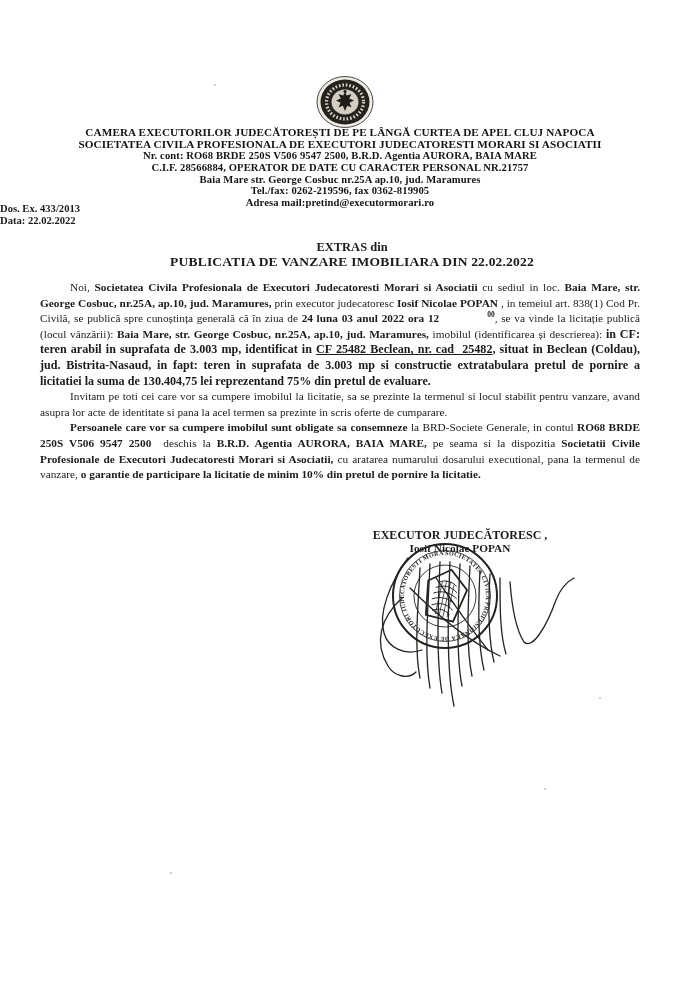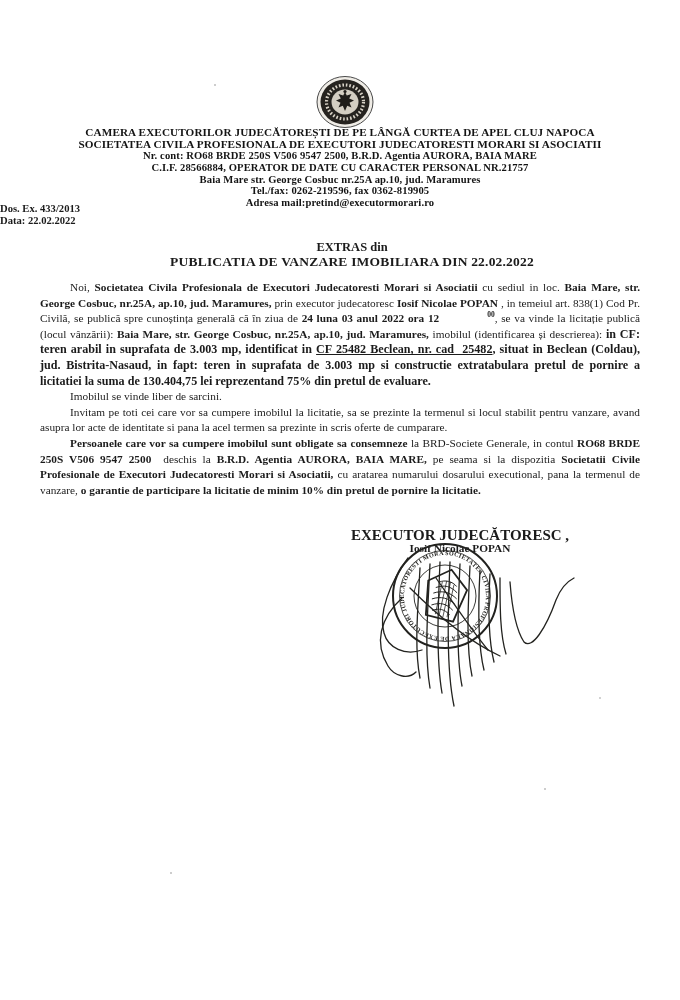--- a/index.html
+++ b/index.html
@@ -71,21 +71,21 @@
   .para span.sup { vertical-align: super; font-size: 7.5px; line-height: 0; padding-left: 48px; }
   
   .signature-block {
     position: absolute;
     top: 528px;
     left: 330px;
     width: 260px;
     text-align: center;
     font-weight: bold;
   }
-  .sig-role { font-size: 15px; line-height: 14px; }
+  .sig-role { font-size: 12px; line-height: 14px; }
   .sig-name { font-size: 11.3px; line-height: 13px; }
   .stamp-area {
     position: absolute;
     left: 350px;
     top: 538px;
     width: 270px;
     height: 180px;
   }
   .speck { position: absolute; background: #bdbdbd; border-radius: 50%; }
 </style>
@@ -120,21 +120,20 @@
     <div class="case-line">Data: 22.02.2022</div>
   </div>
 
   <div class="doc-title">
     <div class="t1">EXTRAS din</div>
     <div class="t2">PUBLICATIA DE VANZARE IMOBILIARA DIN 22.02.2022</div>
   </div>
 
   <div class="body-text">
       <p class="para"><span>Noi, </span><span class="b">Societatea Civila Profesionala de Executori Judecatoresti Morari si Asociatii</span><span> cu sediul in loc. </span><span class="b">Baia Mare, str. George Cosbuc, nr.25A, ap.10, jud. Maramures,</span><span> prin executor judecatoresc </span><span class="b">Iosif Nicolae POPAN</span><span> , in temeiul art. 838(1) Cod Pr. Civilă, se publică spre cunoștința generală că în ziua de </span><span class="b">24 luna 03 anul 2022 ora 12</span><span class="b sup">00</span><span>, se va vinde la licitație publică (locul vânzării): </span><span class="b">Baia Mare, str. George Cosbuc, nr.25A, ap.10, jud. Maramures,</span><span> imobilul (identificarea și descrierea): </span><span class="b lg">in CF: teren arabil in suprafata de 3.003 mp, identificat in </span><span class="b u lg">CF 25482 Beclean, nr. cad&nbsp; 25482</span><span class="b lg">, situat in Beclean (Coldau), jud. Bistrita-Nasaud, in fapt: teren in suprafata de 3.003 mp si constructie extratabulara pretul de pornire a licitatiei la suma de 130.404,75 lei reprezentand 75% din pretul de evaluare.</span></p>
-      <p class="para"><span>Imobilul se vinde liber de sarcini.</span></p>
       <p class="para"><span>Invitam pe toti cei care vor sa cumpere imobilul la licitatie, sa se prezinte la termenul si locul stabilit pentru vanzare, avand asupra lor acte de identitate si pana la acel termen sa prezinte in scris oferte de cumparare.</span></p>
       <p class="para"><span class="b">Persoanele care vor sa cumpere imobilul sunt obligate sa consemneze</span><span> la BRD-Societe Generale, in contul </span><span class="b">RO68 BRDE 250S V506 9547 2500</span><span>&nbsp; deschis la </span><span class="b">B.R.D. Agentia AURORA, BAIA MARE,</span><span> pe seama si la dispozitia </span><span class="b">Societatii Civile Profesionale de Executori Judecatoresti Morari si Asociatii,</span><span> cu aratarea numarului dosarului executional, pana la termenul de vanzare, </span><span class="b">o garantie de participare la licitatie de minim 10% din pretul de pornire la licitatie.</span></p>
     </div>
 
   <div class="signature-block">
     <div class="sig-role">EXECUTOR JUDECĂTORESC ,</div>
     <div class="sig-name">Iosif Nicolae POPAN</div>
   </div>
 
   <svg class="stamp-area" viewBox="0 0 270 180">

